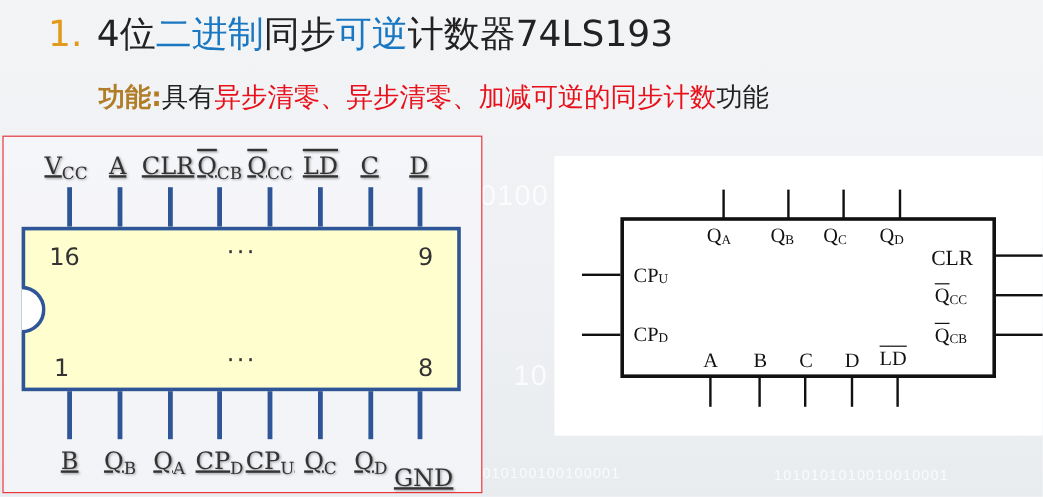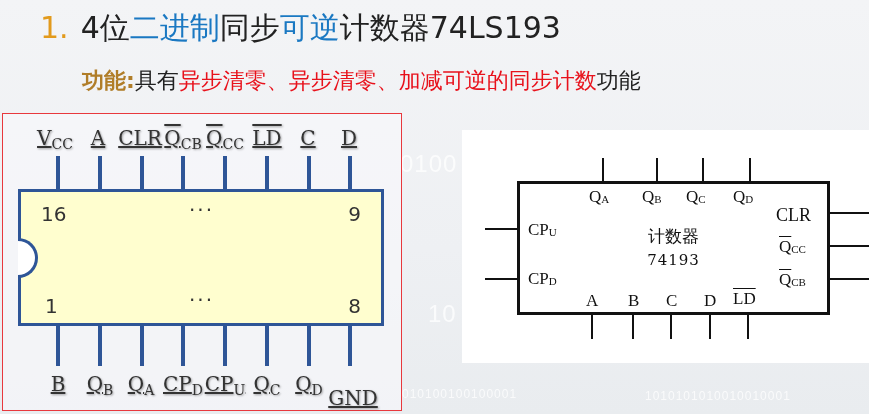--- a/index.html
+++ b/index.html
@@ -127,22 +127,20 @@
     <span class="r-label" style="left:166px;top:3px;"><span>Q</span><sub>C</sub></span>
     <span class="r-label" style="left:213px;top:3px;"><span>Q</span><sub>D</sub></span>
 
     <span class="r-label" style="left:8px;top:36px;"><span>CP</span><sub>U</sub></span>
     <span class="r-label" style="left:8px;top:85px;"><span>CP</span><sub>D</sub></span>
 
     <span class="r-label" style="left:256px;top:21px;font-size:18px;"><span>CLR</span></span>
     <span class="r-label" style="left:259px;top:53px;"><span class="ol">Q</span><sub>CC</sub></span>
     <span class="r-label" style="left:259px;top:86px;"><span class="ol">Q</span><sub>CB</sub></span>
 
-    <div class="r-center" style="top:41px;font-size:17px;">计数器</div>
-    <div class="r-center" style="top:67px;font-size:15px;letter-spacing:1px;">74193</div>
 
     <span class="r-label" style="left:66px;top:107px;">A</span>
     <span class="r-label" style="left:108px;top:107px;">B</span>
     <span class="r-label" style="left:146px;top:107px;">C</span>
     <span class="r-label" style="left:184px;top:107px;">D</span>
     <span class="r-label ol" style="left:213px;top:105px;">LD</span>
   </div>
 </div>
 
 </body></html>

